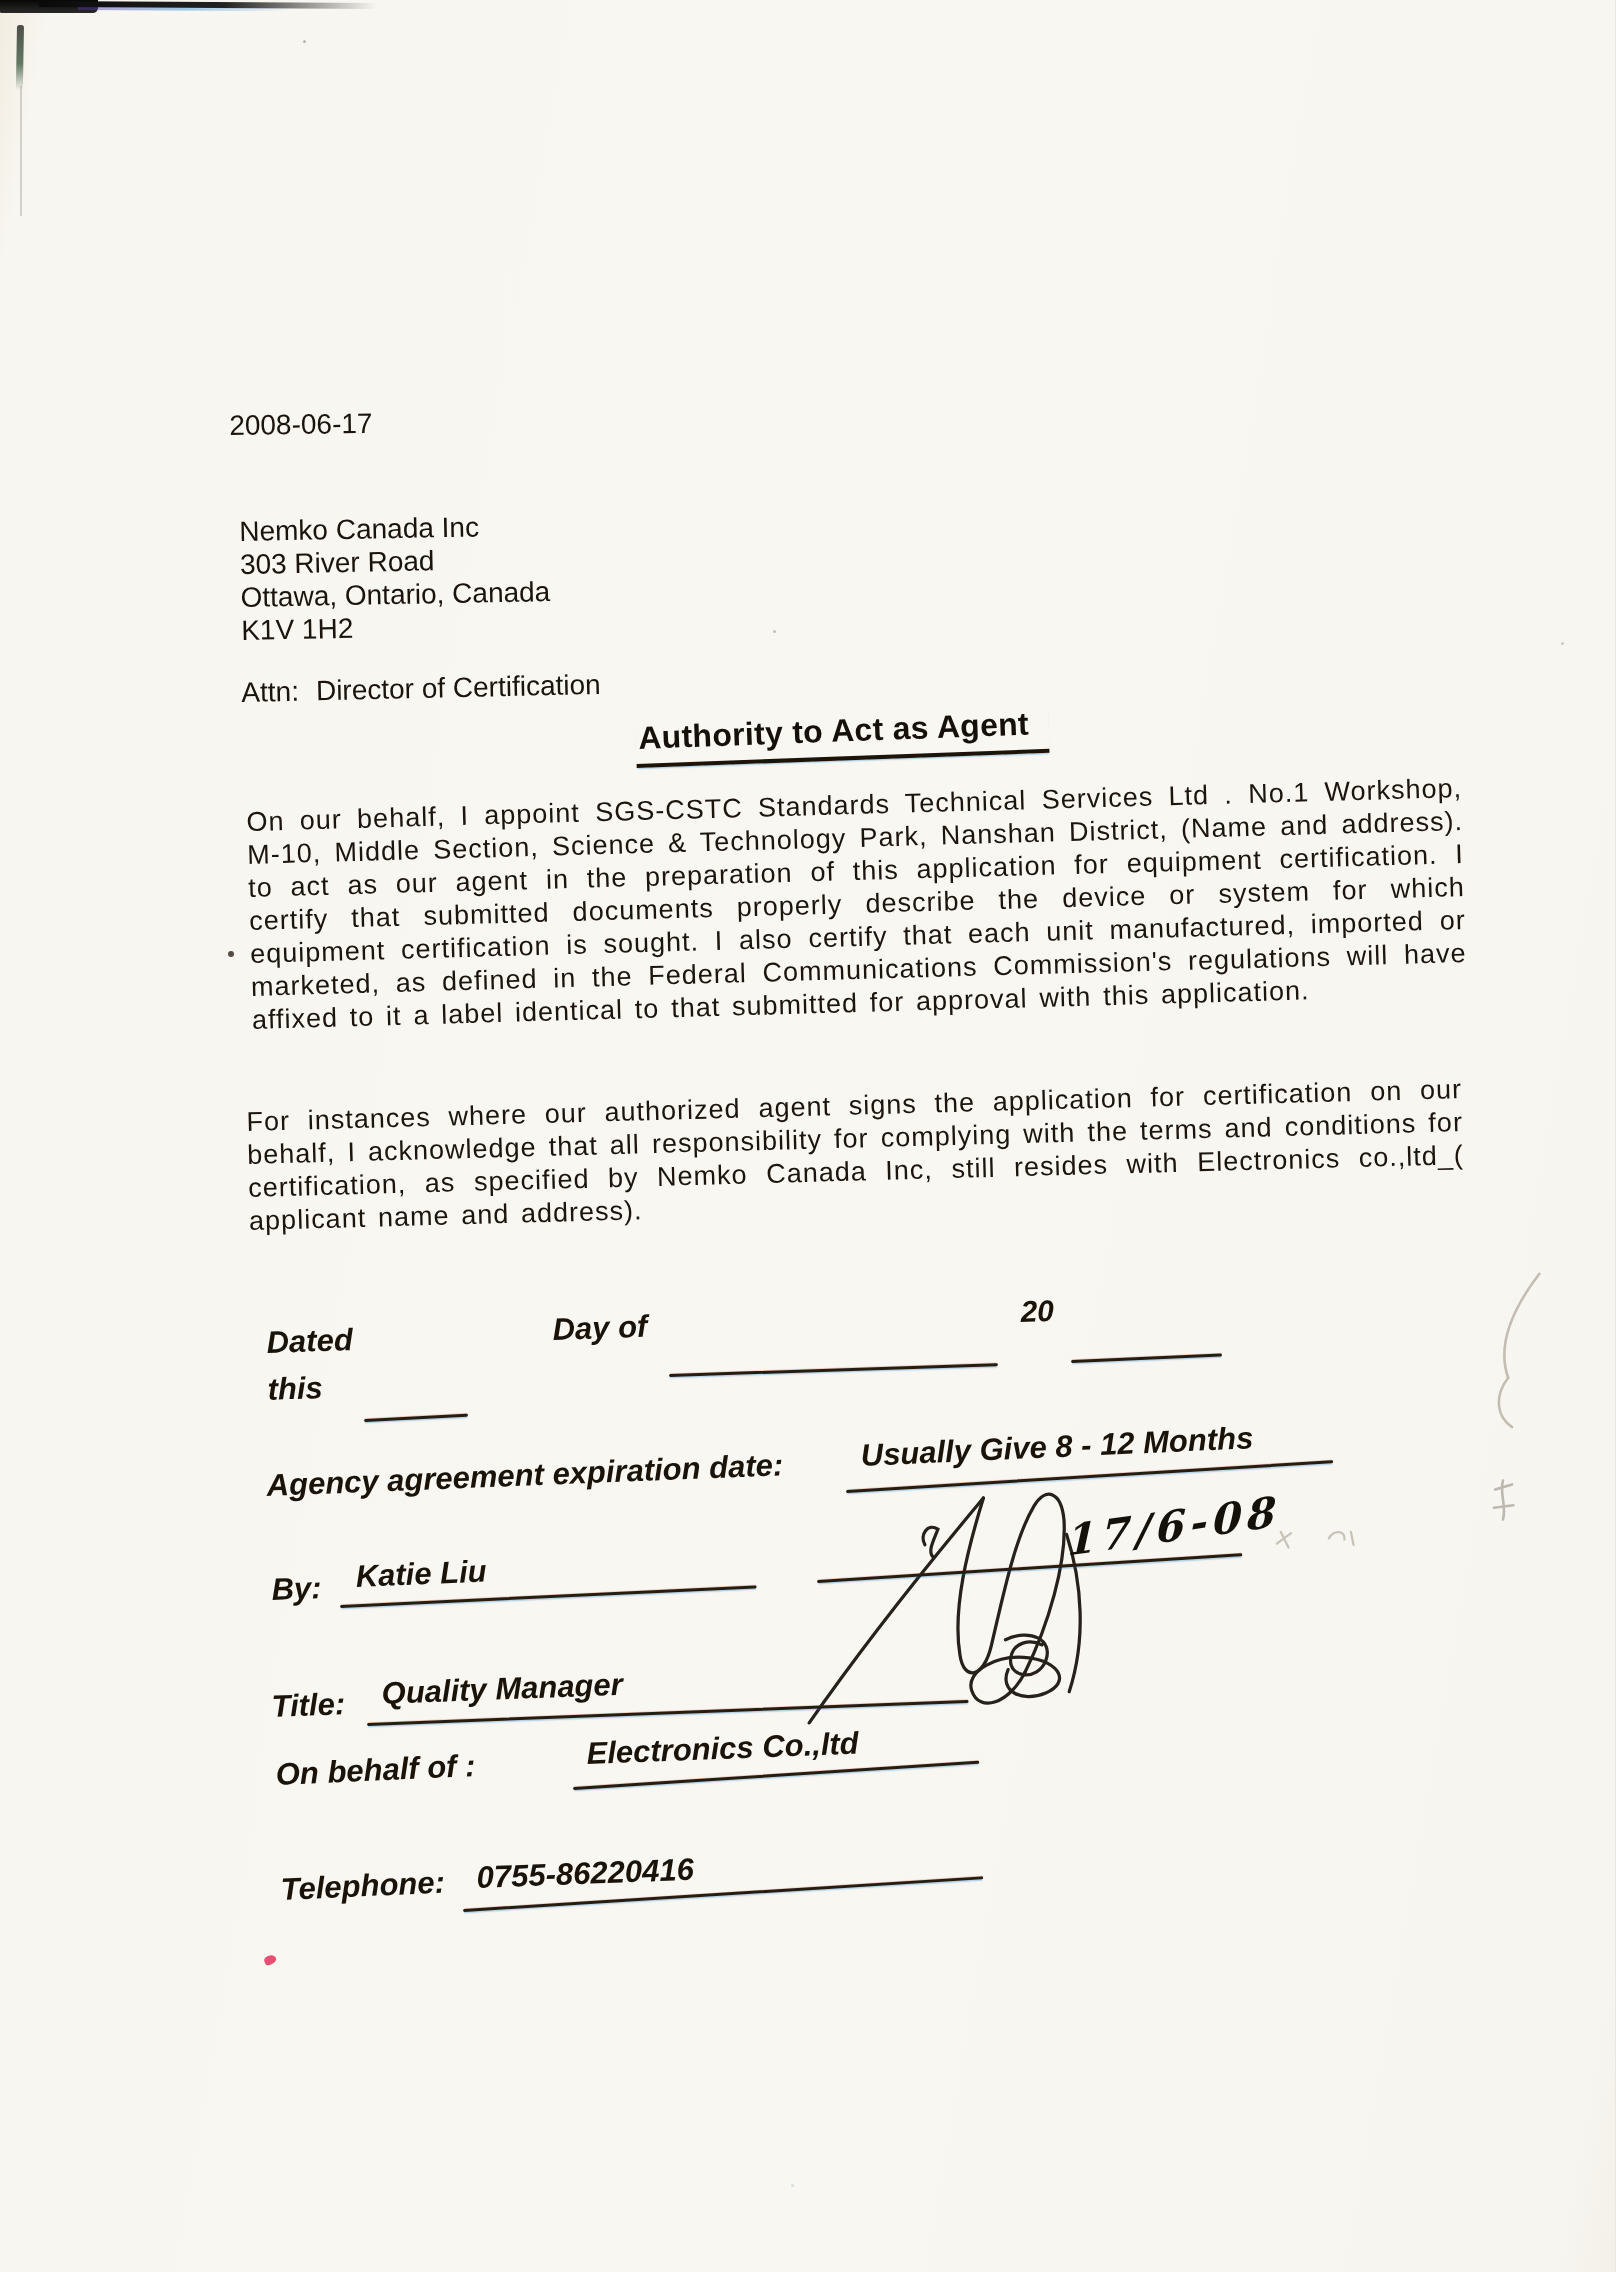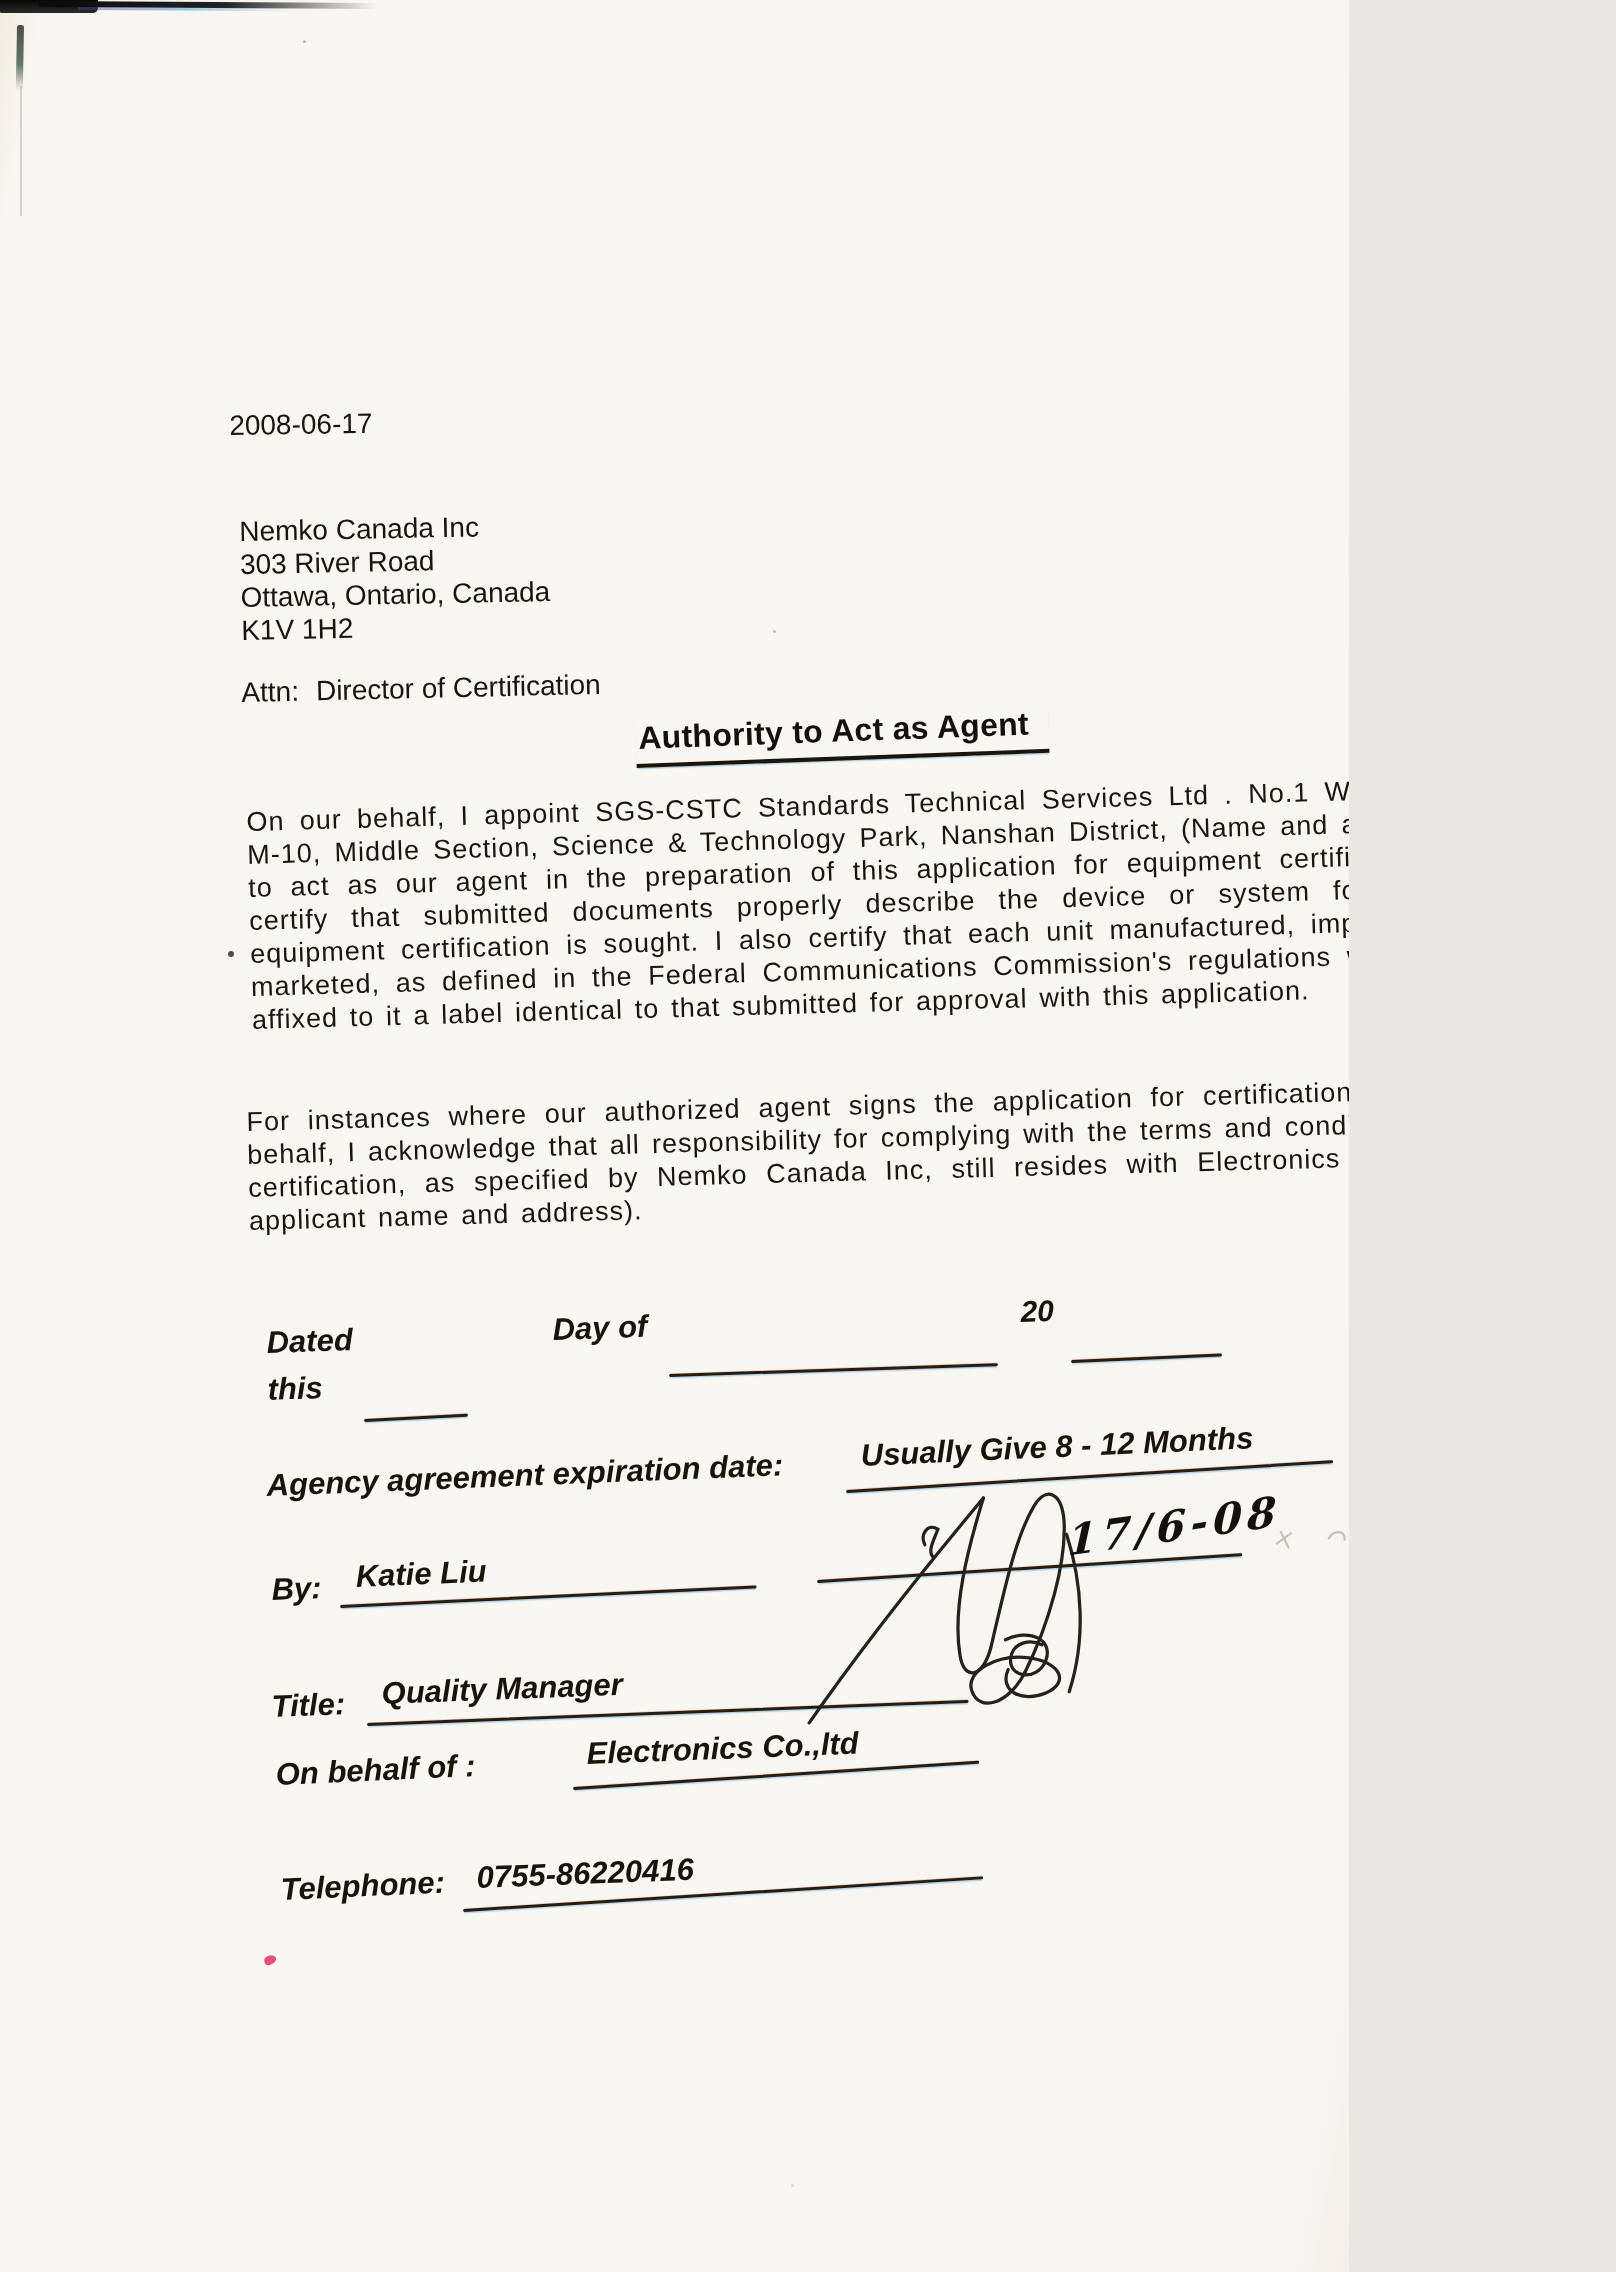--- a/index.html
+++ b/index.html
@@ -1,18 +1,18 @@
 <!DOCTYPE html>
 <html style="font-size:10.4px"><head>
 <meta charset="utf-8">
 <style>
   html,body{margin:0;padding:0;background:#e9e7e2;}
   .page{
     position:relative;
-    width:1349px;height:2273px;
+    width:1615px;height:2273px;
     background:linear-gradient(100deg,#f1ecdf 0%,#f8f6f1 2.5%,#f9f7f2 55%,#f7f5f0 97%,#f3f0e8 100%);
     overflow:hidden;
     font-family:"Liberation Sans", sans-serif;
     color:#1a140d;
   }
   .abs{position:absolute;transform-origin:left top;}
   .plain{font-size:28px;line-height:33px;white-space:pre;}
   .para{
     font-size:27px;line-height:33px;text-align:justify;
     letter-spacing:1px;word-spacing:3.3px;color:#1b150e;

